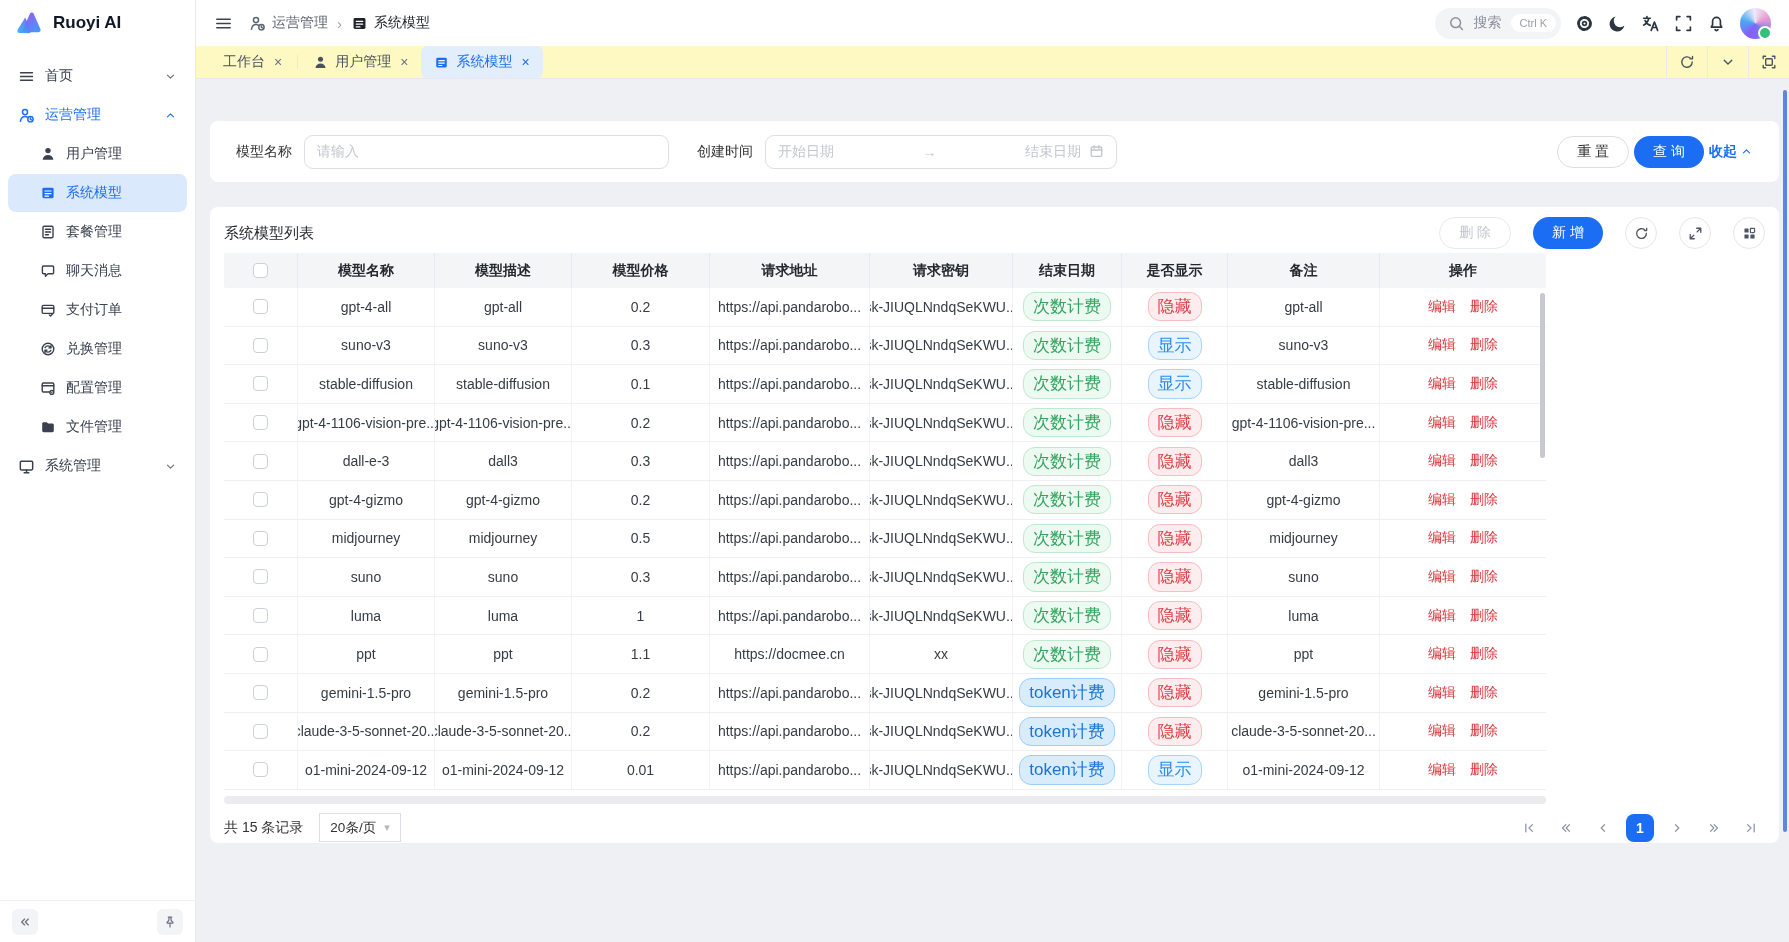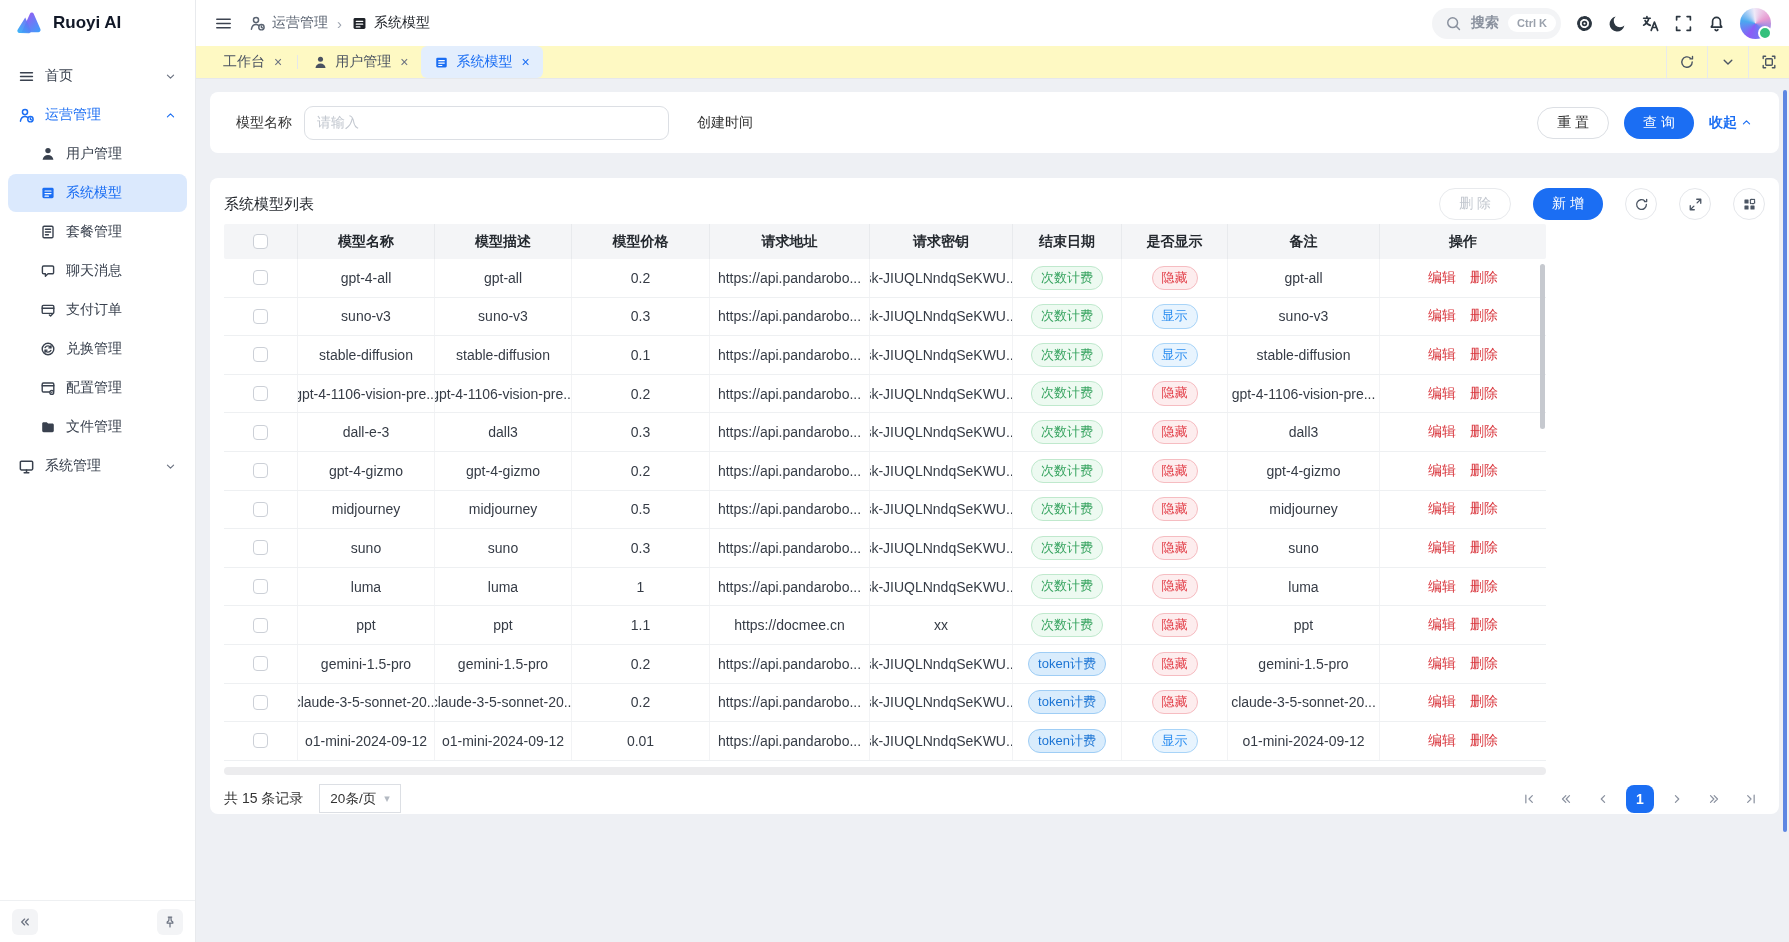--- a/index.html
+++ b/index.html
@@ -29,21 +29,21 @@
 
   
   .main { flex:1; display:flex; flex-direction:column; min-width:0; }
 
   .topbar { height:46px; background:#fff; display:flex; align-items:center; padding:0 18px; gap:16px; }
   .top-ic { color:#3c4350; font-size:19px; cursor:pointer; }
   .breadcrumb { display:flex; align-items:center; gap:9px; font-size:14px; color:#5b6472; }
   .crumb { display:flex; align-items:center; gap:6px; cursor:pointer; }
   .crumb.current { color:#1f2329; }
   .crumb-sep { color:#9ca3af; font-size:15px; }
-  .topbar-right { margin-left:auto; display:flex; align-items:center; gap:14px;font-weight:bold; }
+  .topbar-right { margin-left:auto; display:flex; align-items:center; gap:14px; }
   .search-pill { display:flex; align-items:center; gap:9px; background:#f3f4f6; border-radius:16px;
     height:31px; padding:0 5px 0 13px; color:#8a919e; font-size:14px; cursor:pointer; }
   .kbd { background:#fff; border-radius:12px; padding:3px 9px; font-size:11px; color:#9aa1ac; }
   .hdr-ic { color:#2c3640; font-size:19px; cursor:pointer; }
   .avatar { width:31px; height:31px; border-radius:50%; position:relative; cursor:pointer;
     background:conic-gradient(from 210deg,#8b5cf6,#4aa8f0,#efeaf8,#e79ad1,#6a7df2,#8b5cf6); }
   .avatar::after { content:""; position:absolute; right:-1px; bottom:-1px; width:10px; height:10px;
     border-radius:50%; background:#34c07c; border:2px solid #fff; }
 
   .tabbar { height:33px; background:#fef9c3; border-bottom:1px solid #e6e8eb; display:flex; align-items:stretch; padding-left:14px; }
@@ -51,33 +51,33 @@
   .tab { display:flex; align-items:center; gap:7px; padding:0 13px; font-size:14px; color:#4a5260; cursor:pointer; }
   .tab .ic-tab { font-size:15px; }
   .tab-x { font-size:14px; color:#6b7280; margin-left:2px; cursor:pointer; }
   .tab.active { background:#e3eefd; color:var(--primary,#1b6ef3); border-radius:6px; }
   .tab.active .tab-x { color:var(--primary,#1b6ef3); }
   .tab-sep { width:1px; background:#e5e7eb; margin:9px 2px; }
   .tab-controls { margin-left:auto; display:flex; align-items:stretch; }
   .tab-ctrl { width:41px; border-left:1px solid #e8eaed; display:flex; align-items:center;
     justify-content:center; color:#4b5563; font-size:16px; cursor:pointer; }
 
-  .content { flex:1; padding:13px 10px 11px 14px; overflow:hidden; }
+  .content { flex:1; padding:13px 10px 11px 14px; overflow:hidden;margin-top:29px; }
 
   
   .filter-card { background:#fff; border-radius:8px; height:61px; display:flex; align-items:center; padding:0 26px; }
   .f-label { font-size:14px; color:#333; margin-right:12px; white-space:nowrap; }
   .f-input { width:365px; height:34px; border:1px solid #dcdfe4; border-radius:9px; background:#fff;
     display:flex; align-items:center; padding:0 12px; font-size:14px; cursor:text; }
   .ph { color:#c2c7cf;font-family:Liberation Serif, serif; }
   .date-label { margin-left:28px; }
   .date-input { width:352px; gap:8px; }
   .range-sep { color:#c2c7cf; margin:0 auto; }
   .cal { color:#c2c7cf; font-size:15px; }
-  .filter-right { margin-left:auto; display:flex; align-items:center; gap:15px; }
+  .filter-right { margin-left:auto; display:flex; align-items:center; gap:5px; }
   .btn { height:32px; padding:0 19px; border-radius:16px; font-size:14px; border:none; cursor:pointer;
     font-family:inherit; white-space:nowrap; }
   .btn-reset { background:#fff; border:1px solid #dcdfe4; color:#333; }
   .btn-primary { background:var(--primary,#1b6ef3); color:#fff; }
   .collapse-link { color:var(--primary,#1b6ef3); display:flex; align-items:center; gap:3px;
     font-size:14px; font-weight:700; cursor:pointer; }
   .collapse-link .ic { font-size:13px; }
 
   
   .table-card { margin-top:25px; background:#fff; border-radius:8px; height:636px;
@@ -93,21 +93,21 @@
     --cols:74px 137px 137px 138px 160px 143px 109px 106px 152px 166px; }
   .thead { display:grid; grid-template-columns:var(--cols); background:#f4f5f7; height:35px; border-radius:2px; }
   .th { display:flex; align-items:center; justify-content:center; font-weight:700; font-size:14px;
     color:#24292f; border-right:1px solid #e8eaed; height:100%; }
   .th:last-child { border-right:none; }
   .trow { display:grid; grid-template-columns:var(--cols); height:38.6px; border-bottom:1px solid #eef0f2; }
   .td { display:flex; align-items:center; justify-content:center; font-size:14px; color:#363c46;
     border-right:1px solid #f2f3f5; overflow:hidden; white-space:nowrap; padding:0 4px; }
   .td:last-child { border-right:none; }
   .cb { width:15px; height:15px; border:1px solid #ccd0d7; border-radius:4px; background:#fff; cursor:pointer; }
-  .badge { display:inline-block; padding:3px 9px; border-radius:12px; font-size:13px; line-height:1.25; }
+  .badge { display:inline-block; padding:3px 9px; border-radius:12px; font-size:17px; line-height:1.25; }
   .b-count { color:var(--badge-green,#36a35f); background:#edfaf1; border:1px solid #bfe9cd; }
   .b-token { color:#1b74d4; background:#d9ecfc; border:1px solid #9ecdf5; }
   .b-hide { color:var(--badge-red,#e23c46); background:#fdedee; border:1px solid #f6bcc1; }
   .b-show { color:var(--badge-blue,#2b8df0); background:#e8f4fe; border:1px solid #a8d4f8; }
   .act { color:var(--action-red,#d9373e); cursor:pointer; margin:0 7px; text-decoration:none; font-size:14px; }
   .vscroll { position:absolute; top:40px; right:1px; width:5px; height:165px; border-radius:3px; background:#c6c9cf; }
   .hscroll { height:8px; width:1322px; border-radius:4px; background:#ececee; margin-top:6px; flex:0 0 auto; }
 
   .pagi-row { margin-top:auto; height:52px; display:flex; align-items:center; flex:0 0 auto; padding-bottom:4px; }
   .total { font-size:14px; color:#333; margin-right:16px; }
@@ -403,20 +403,31 @@
     </div>
 
     <div class="content">
 
       <div class="filter-card">
         <span class="f-label">模型名称</span>
         <div class="f-input">
           <span class="ph">请输入</span>
         </div>
         <span class="f-label date-label">创建时间</span>
+        <div class="f-input date-input">
+          <span class="ph">开始日期</span>
+          <span class="range-sep">→</span>
+          <span class="ph">结束日期</span>
+          <span class="ic cal">
+              <svg viewBox="0 0 16 16" width="1em" height="1em" fill="none" stroke="currentColor" stroke-width="1.4" stroke-linecap="round" stroke-linejoin="round">
+                <rect x="2.4" y="3.2" width="11.2" height="10" rx="1.2"></rect>
+                <path d="M2.4 6.4h11.2M5.4 1.8v2.8M10.6 1.8v2.8"></path>
+              </svg>
+            </span>
+        </div>
         <div class="filter-right">
           <button class="btn btn-reset">重 置</button>
           <button class="btn btn-primary">查 询</button>
           <span class="collapse-link">
             <span>收起</span>
             <span class="ic">
                 <svg viewBox="0 0 16 16" width="1em" height="1em" fill="none" stroke="currentColor" stroke-width="1.4" stroke-linecap="round" stroke-linejoin="round">
                   <path d="M4.2 9.8L8 6l3.8 3.8"></path>
                 </svg>
               </span>

